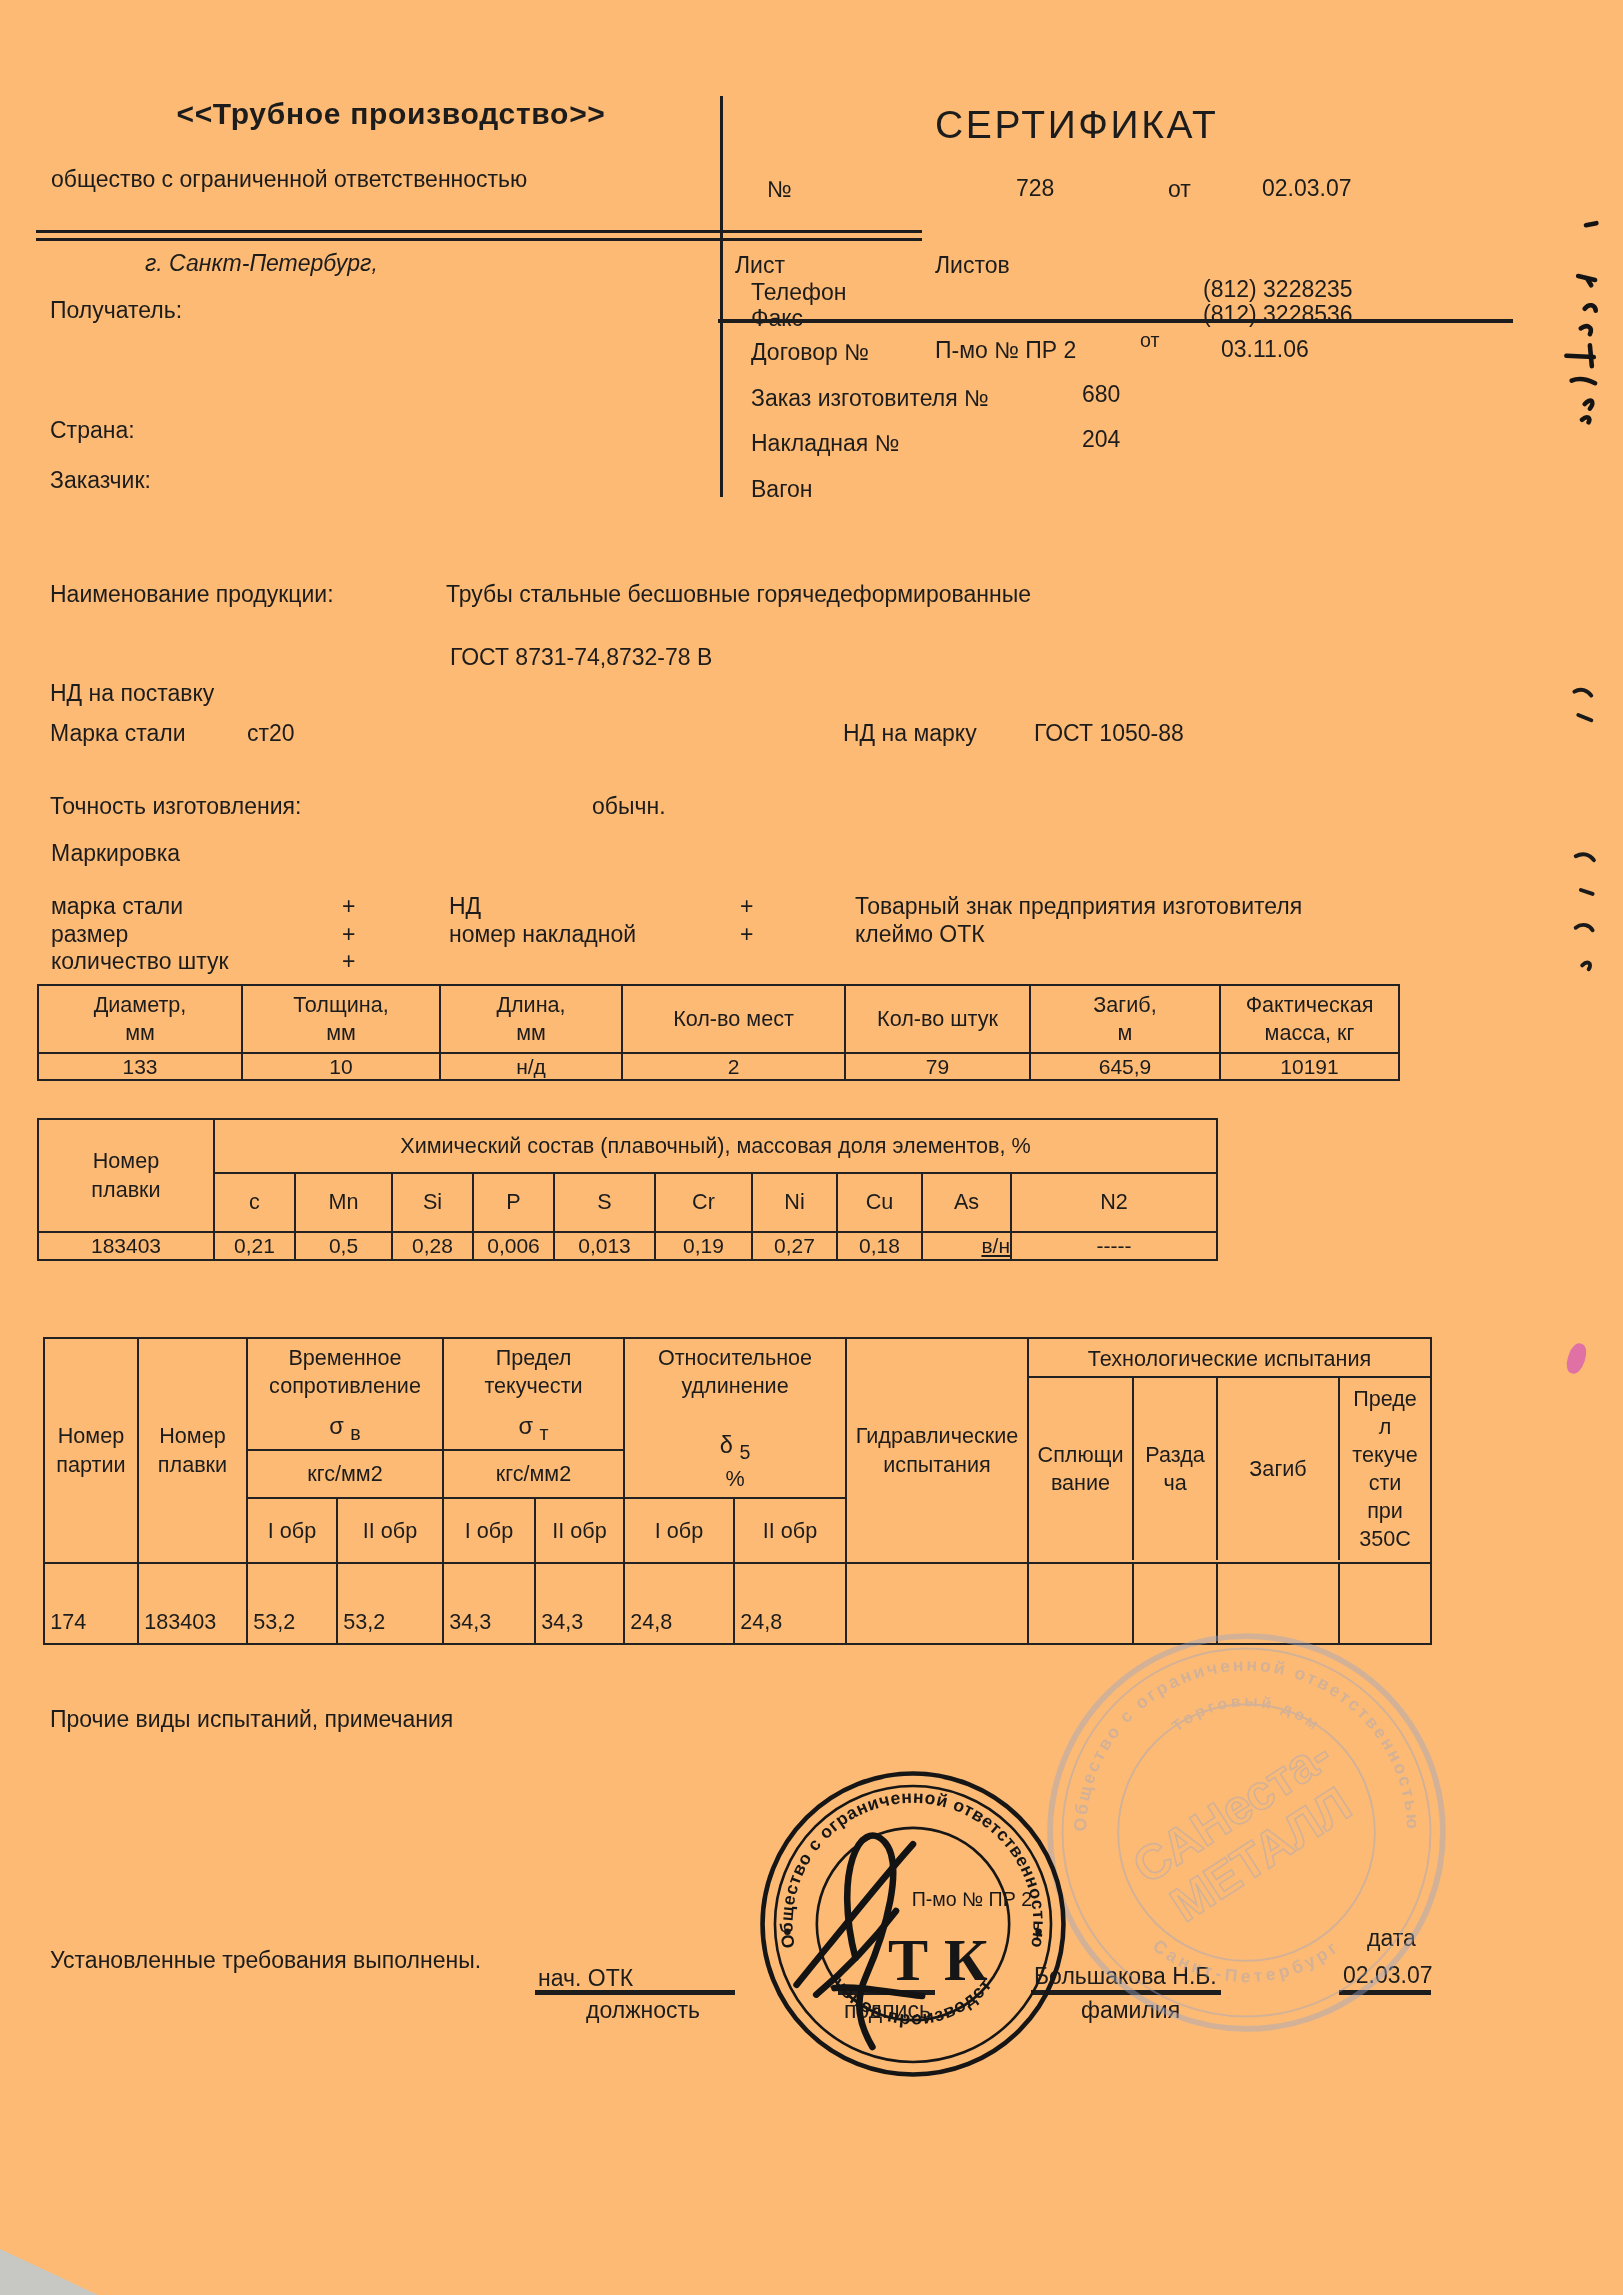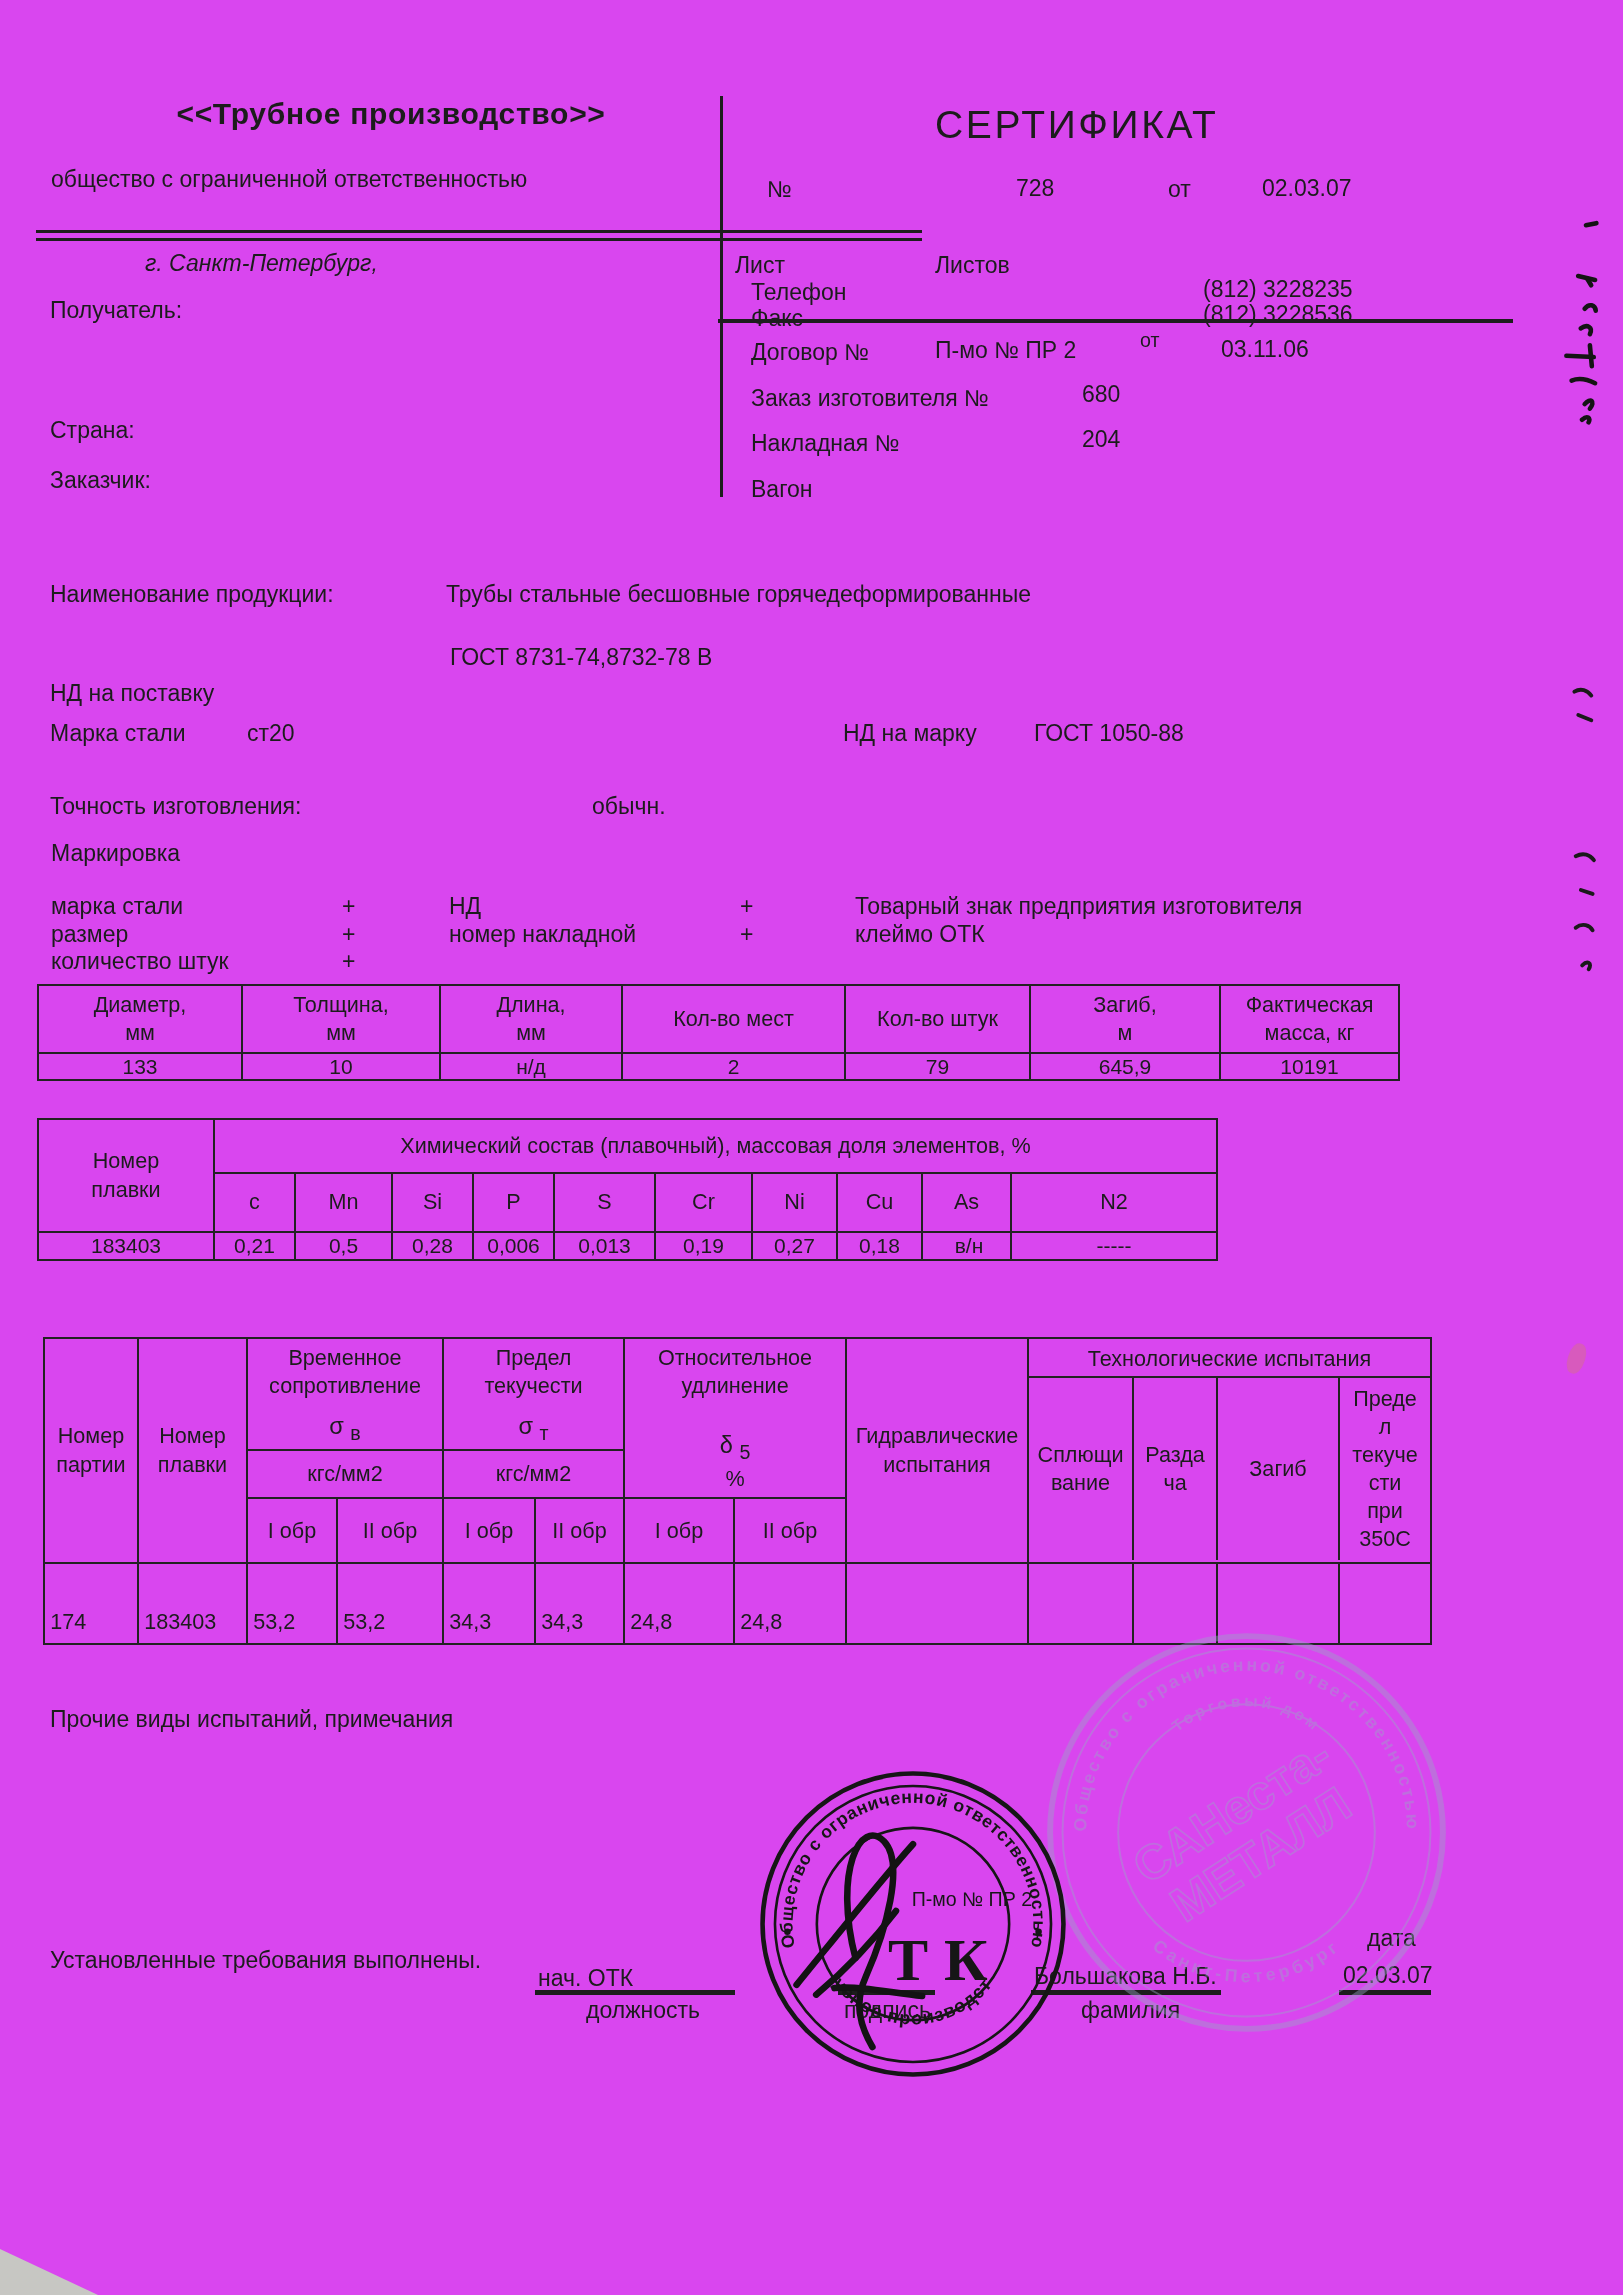--- a/index.html
+++ b/index.html
@@ -1,19 +1,19 @@
 <!DOCTYPE html>
 <html style="font-size:10.5px"><head>
 <meta charset="utf-8">
 <style>
   html,body{margin:0;padding:0;background:#e8e8e6;}
   .page{
     position:relative;
     width:1623px;height:2295px;
-    background:#d946ef;
+    background:#fdba74;
     font-family:"Liberation Sans",sans-serif;
     color:#1c1c1c;
     overflow:hidden;
   }
   .abs{position:absolute;}
   .t{font-size:23px;line-height:1.25;white-space:nowrap;}
   .t-sm{font-size:19.6px;line-height:1.2;white-space:nowrap;}
   .italic{font-style:italic;}
   .title{font-size:30px;font-weight:bold;letter-spacing:0.7px;}
   .cert{font-size:39px;letter-spacing:2.6px;}
@@ -190,21 +190,21 @@
     <tr style="height:28px">
       <td class="dc">183403</td>
       <td class="dc">0,21</td>
       <td class="dc">0,5</td>
       <td class="dc">0,28</td>
       <td class="dc">0,006</td>
       <td class="dc">0,013</td>
       <td class="dc">0,19</td>
       <td class="dc">0,27</td>
       <td class="dc">0,18</td>
-      <td class="dc" style="text-align:center;padding-left:5px;">в/н</td>
+      <td class="dc" style="text-align:right;padding-left:5px;text-decoration:underline;">в/н</td>
       <td class="dc">-----</td>
     </tr>
   </tbody>
     </table>
 
   <table class="doc t3" style="left:43px;top:1337px;width:1387px;">
     <colgroup>
       <col style="width:94px">
         <col style="width:109px">
         <col style="width:90px">

